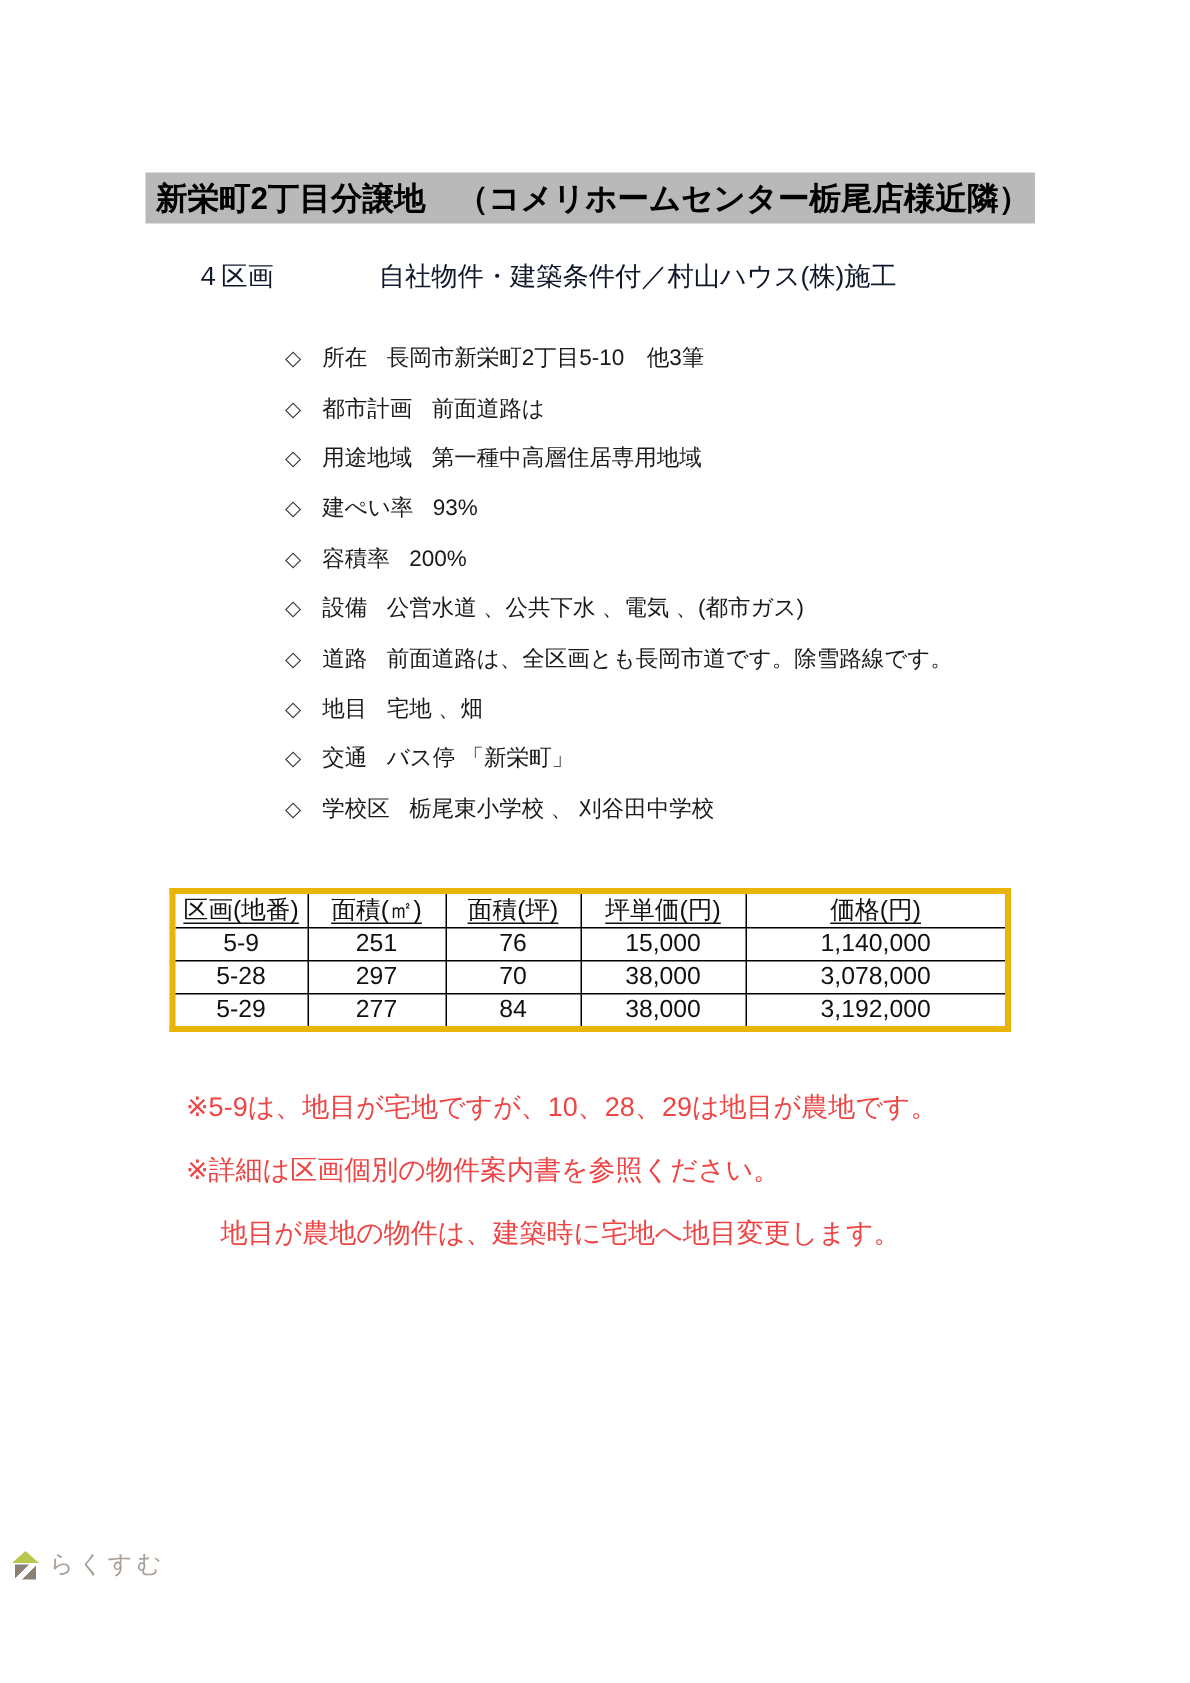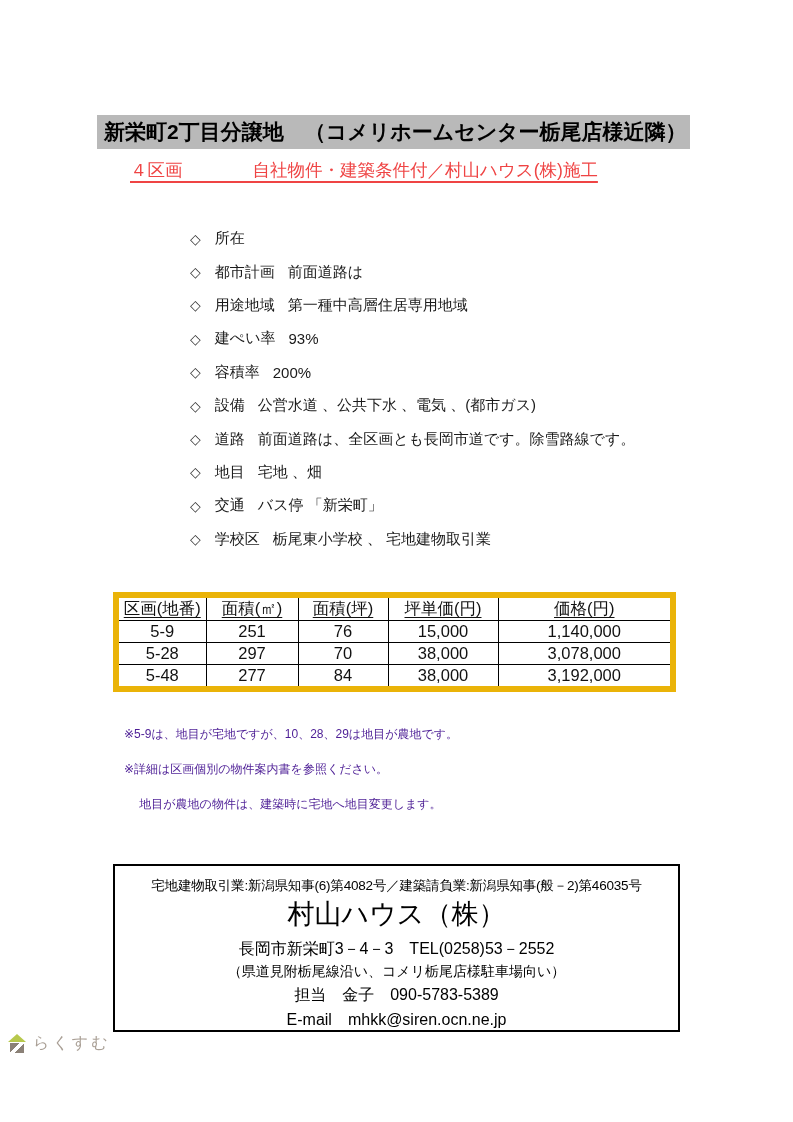--- a/index.html
+++ b/index.html
@@ -12,42 +12,42 @@
   .title-bar {
     position:absolute; left:97px; top:115px; width:593px; height:34px;
     background:#b9b9b9; display:flex; align-items:center;
   }
   .title-bar .title-text {
     font-size:21px; font-weight:bold; padding-left:7px; letter-spacing:0px;
     white-space:pre;
   }
   
   .subtitle {
-    position:absolute; left:130px; top:158px; font-size:17.5px;
-    text-decoration:underline; text-decoration-thickness:1.5px;
-    text-underline-offset:5px; white-space:pre; color:#ef4444;
+    position:absolute; left:130px; top:172px; font-size:17.5px;
+    text-decoration-thickness:1.5px;
+    text-underline-offset:5px; white-space:pre; color:#0f172a;
   }
   
   .details { position:absolute; left:190px; top:222px; }
   .detail-item { height:33.4px; display:flex; align-items:center; font-size:15px; color:#1a1a1a; }
   .diamond { font-size:14px; margin-right:14px; color:#333; }
   .detail-label { white-space:pre; }
   .detail-value { margin-left:13px; white-space:pre; }
   
   .price-table {
     position:absolute; left:113px; top:592px;
-    border-collapse:collapse; table-layout:fixed; border:6px solid #eab308;padding-left:38px;
+    border-collapse:collapse; table-layout:fixed; border:4px solid #eab308;padding-left:38px;
   }
   .price-table th, .price-table td {
     border:1px solid #000; text-align:center; height:21px; padding:0;
     font-size:16.5px; font-weight:normal; color:#111;
   }
   .price-table th span { text-decoration:underline; text-underline-offset:3px; }
   
-  .notes { position:absolute; left:124px; top:726px; font-size:12px; color:#4c1d95; }
+  .notes { position:absolute; left:124px; top:726px; font-size:18px; color:#ef4444; }
   .note-line { white-space:pre; margin-bottom:18px; }
   
   .company-box {
     position:absolute; left:113px; top:864px; width:567px; height:168px;
     border:2px solid #000; text-align:center; box-sizing:border-box;
   }
   .license  { font-size:13.5px; margin-top:11px; white-space:pre; letter-spacing:-0.2px; }
   .company-name { font-size:27px; margin-top:1px; white-space:pre; }
   .company-addr { font-size:16px; margin-top:7px; white-space:pre; }
   .company-landmark { font-size:14px; margin-top:3px; white-space:pre; }
@@ -71,20 +71,21 @@
   <div class="title-bar">
     <span class="title-text">新栄町2丁目分譲地　（コメリホームセンター栃尾店様近隣）</span>
   </div>
 
   <div class="subtitle">４区画　　　　自社物件・建築条件付／村山ハウス(株)施工</div>
 
   <div class="details">
       <div class="detail-item">
         <span class="diamond">◇</span>
         <span class="detail-label">所在</span>
+        <span class="detail-value">長岡市新栄町2丁目5-10　他3筆</span>
       </div>
       <div class="detail-item">
         <span class="diamond">◇</span>
         <span class="detail-label">都市計画</span>
         <span class="detail-value">前面道路は</span>
       </div>
       <div class="detail-item">
         <span class="diamond">◇</span>
         <span class="detail-label">用途地域</span>
         <span class="detail-value">第一種中高層住居専用地域</span>
@@ -115,21 +116,21 @@
         <span class="detail-value">宅地 、畑</span>
       </div>
       <div class="detail-item">
         <span class="diamond">◇</span>
         <span class="detail-label">交通</span>
         <span class="detail-value">バス停 「新栄町」</span>
       </div>
       <div class="detail-item">
         <span class="diamond">◇</span>
         <span class="detail-label">学校区</span>
-        <span class="detail-value">栃尾東小学校 、 宅地建物取引業</span>
+        <span class="detail-value">栃尾東小学校 、 刈谷田中学校</span>
       </div>
     </div>
 
   <table class="price-table">
     <colgroup>
       <col style="width:90px">
         <col style="width:92px">
         <col style="width:90px">
       <col style="width:110px">
         <col style="width:175px">
@@ -152,43 +153,35 @@
           <td>1,140,000</td>
         </tr>
         <tr>
           <td>5-28</td>
           <td>297</td>
           <td>70</td>
           <td>38,000</td>
           <td>3,078,000</td>
         </tr>
         <tr>
-          <td>5-48</td>
+          <td>5-29</td>
           <td>277</td>
           <td>84</td>
           <td>38,000</td>
           <td>3,192,000</td>
         </tr>
       </tbody>
   </table>
 
   <div class="notes">
       <div class="note-line">※5-9は、地目が宅地ですが、10、28、29は地目が農地です。</div>
       <div class="note-line">※詳細は区画個別の物件案内書を参照ください。</div>
       <div class="note-line">　 地目が農地の物件は、建築時に宅地へ地目変更します。</div>
     </div>
 
-  <div class="company-box">
-    <div class="license">宅地建物取引業:新潟県知事(6)第4082号／建築請負業:新潟県知事(般－2)第46035号</div>
-    <div class="company-name">村山ハウス（株）</div>
-    <div class="company-addr">長岡市新栄町3－4－3　TEL(0258)53－2552</div>
-    <div class="company-landmark">（県道見附栃尾線沿い、コメリ栃尾店様駐車場向い）</div>
-    <div class="company-contact">担当　金子　090-5783-5389</div>
-    <div class="company-email">E-mail　mhkk@siren.ocn.ne.jp</div>
-  </div>
 
   <div class="watermark">
     <div class="house-icon">
       <div class="roof"></div>
       <div class="house-body"></div>
     </div>
     <span class="watermark-text">らくすむ</span>
   </div>
 
 </div>

